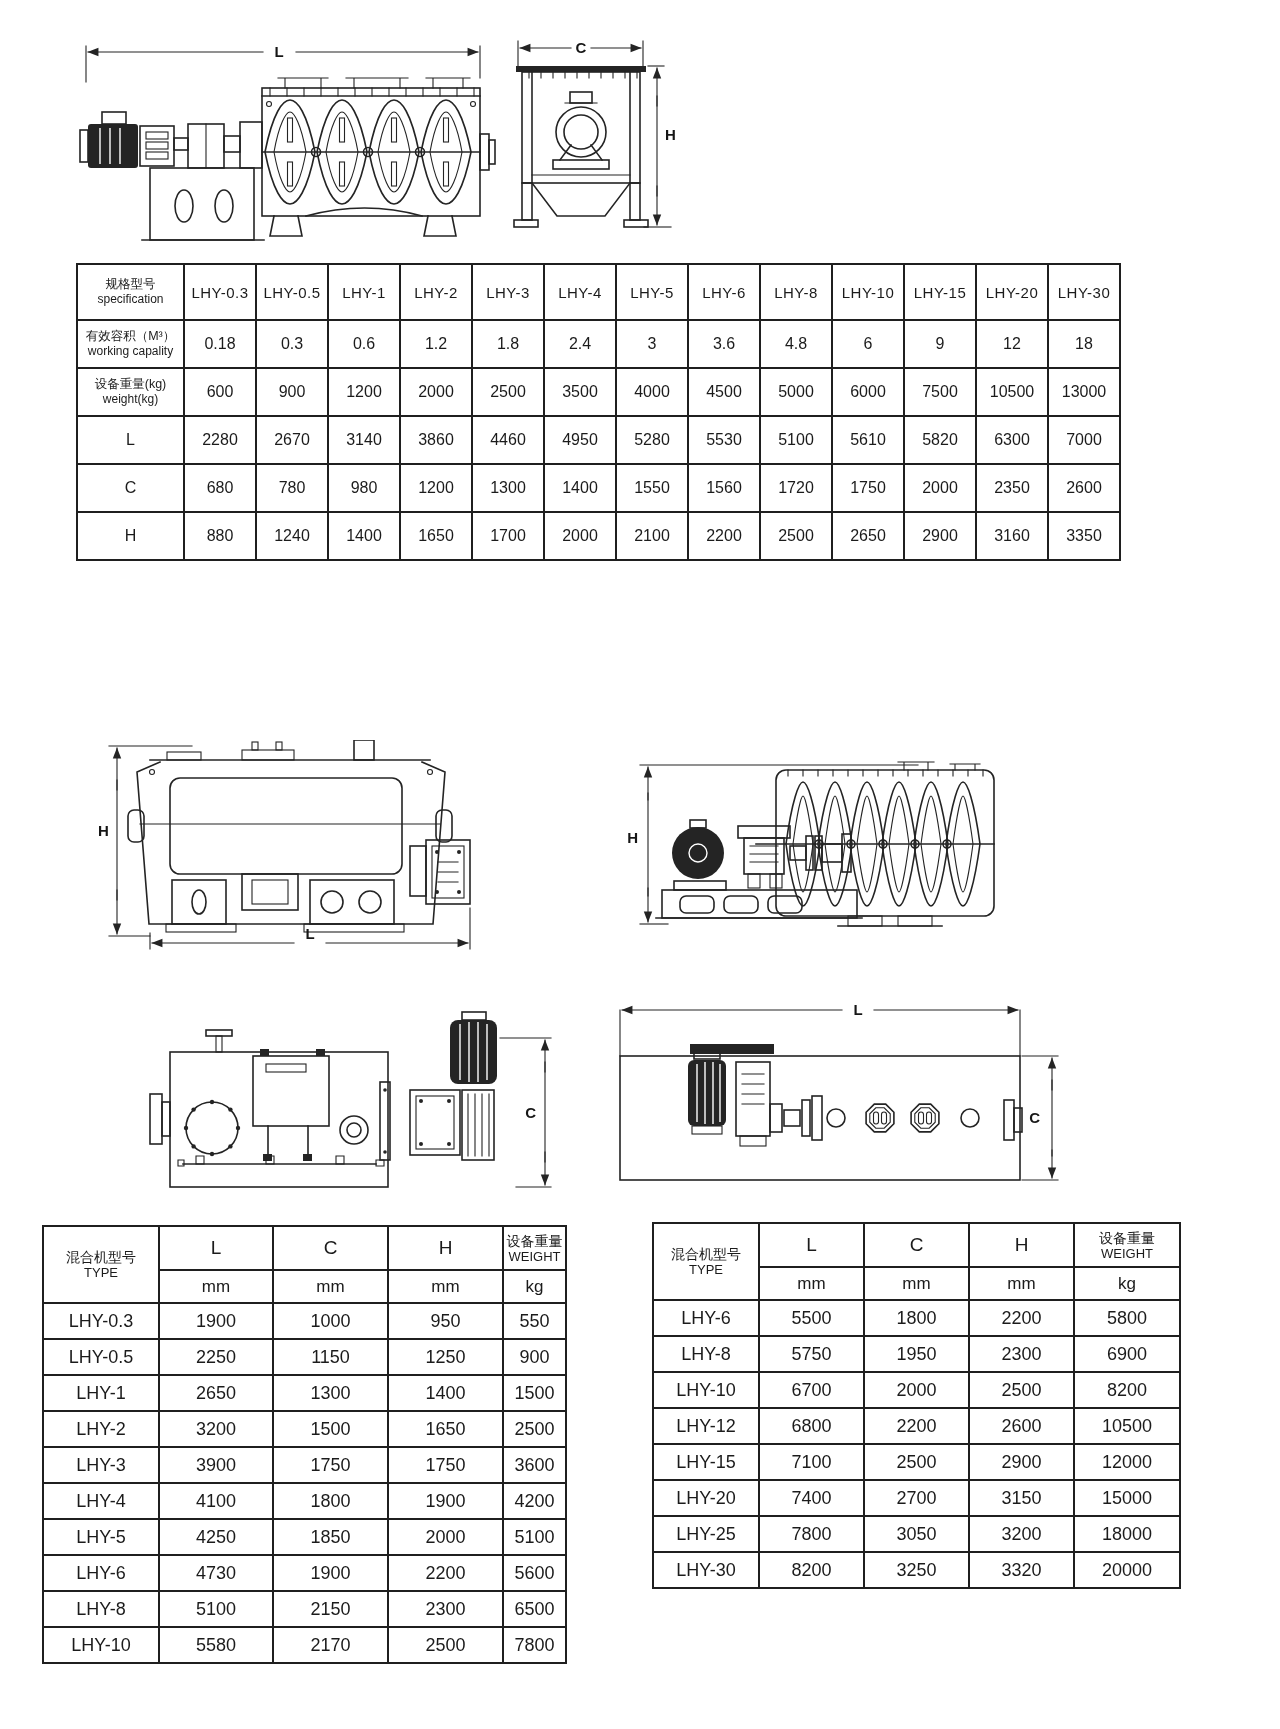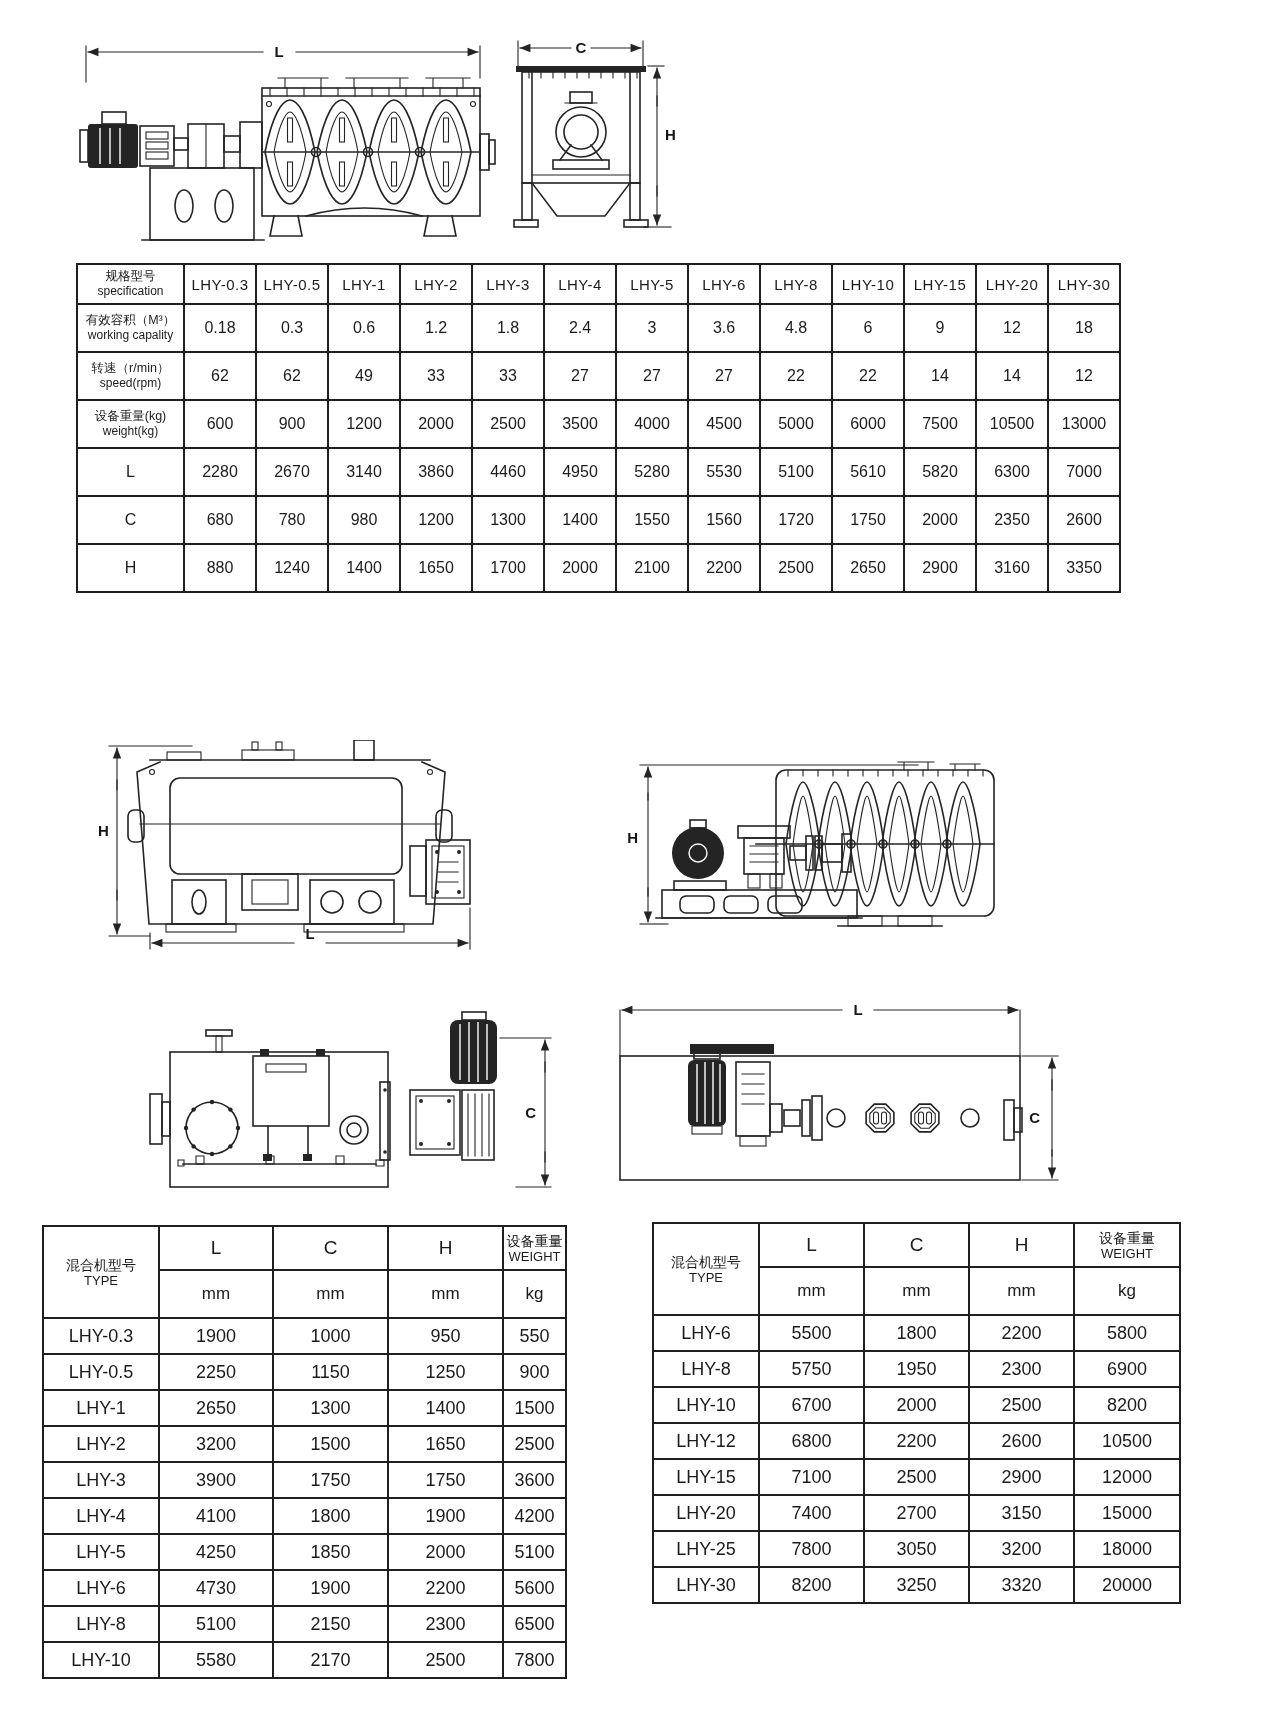--- a/index.html
+++ b/index.html
@@ -8,28 +8,28 @@
   .page{position:relative;width:1280px;height:1729px;background:#ffffff;overflow:hidden}
   svg.draw{position:absolute}
   svg.draw .ln{stroke:#242424;stroke-width:1.6;fill:none;stroke-linecap:square;stroke-linejoin:miter}
   svg.draw .thin{stroke-width:1.1}
   svg.draw .fl{fill:#242424;stroke:none}
   svg.draw .wt{stroke:#ffffff;stroke-width:1.4}
   svg.draw text.dim{font:bold 15px "Liberation Sans","DejaVu Sans",sans-serif;fill:#161616}
   table.sheet{position:absolute;border-collapse:collapse;table-layout:fixed;background:#fff}
   table.sheet th,table.sheet td{border:2px solid #1f1f1f;text-align:center;vertical-align:middle;padding:0;font-weight:normal;overflow:hidden}
   .spec tr{height:48px}
-  .spec tr.hd{height:40px}
+  .spec tr.hd{height:56px}
   .spec td{font-size:16px}
   .spec th.model{font-size:15px;letter-spacing:.5px}
   .lab2 .zh{font-size:12.5px;line-height:1.25}
   .lab2 .en{font-size:12px;line-height:1.15}
   .lab1{font-size:16px}
   .dimtab tr.h1{height:44px}
-  .dimtab tr.h2{height:48px}
+  .dimtab tr.h2{height:33px}
   .dimtab tr.dr{height:36px}
   .dimtab th.col{font-size:19px}
   .dimtab th.unit{font-size:17px}
   .dimtab td{font-size:18px}
   .dimtab .zh{font-size:14px;line-height:1.3}
   .dimtab .en{font-size:13px;line-height:1.1}
 </style>
 </head>
 <body>
 
@@ -185,39 +185,20 @@
           <td>1.2</td>
           <td>1.8</td>
           <td>2.4</td>
           <td>3</td>
           <td>3.6</td>
           <td>4.8</td>
           <td>6</td>
           <td>9</td>
           <td>12</td>
           <td>18</td>
-        </tr>
-        <tr>
-          <th class="lab2">
-            <div class="zh">转速（r/min）</div>
-            <div class="en">speed(rpm)</div>
-          </th>
-          <td>62</td>
-          <td>62</td>
-          <td>49</td>
-          <td>33</td>
-          <td>33</td>
-          <td>27</td>
-          <td>27</td>
-          <td>27</td>
-          <td>22</td>
-          <td>22</td>
-          <td>14</td>
-          <td>14</td>
-          <td>12</td>
         </tr>
         <tr>
           <th class="lab2">
             <div class="zh">设备重量(kg)</div>
             <div class="en">weight(kg)</div>
           </th>
           <td>600</td>
           <td>900</td>
           <td>1200</td>
           <td>2000</td>

